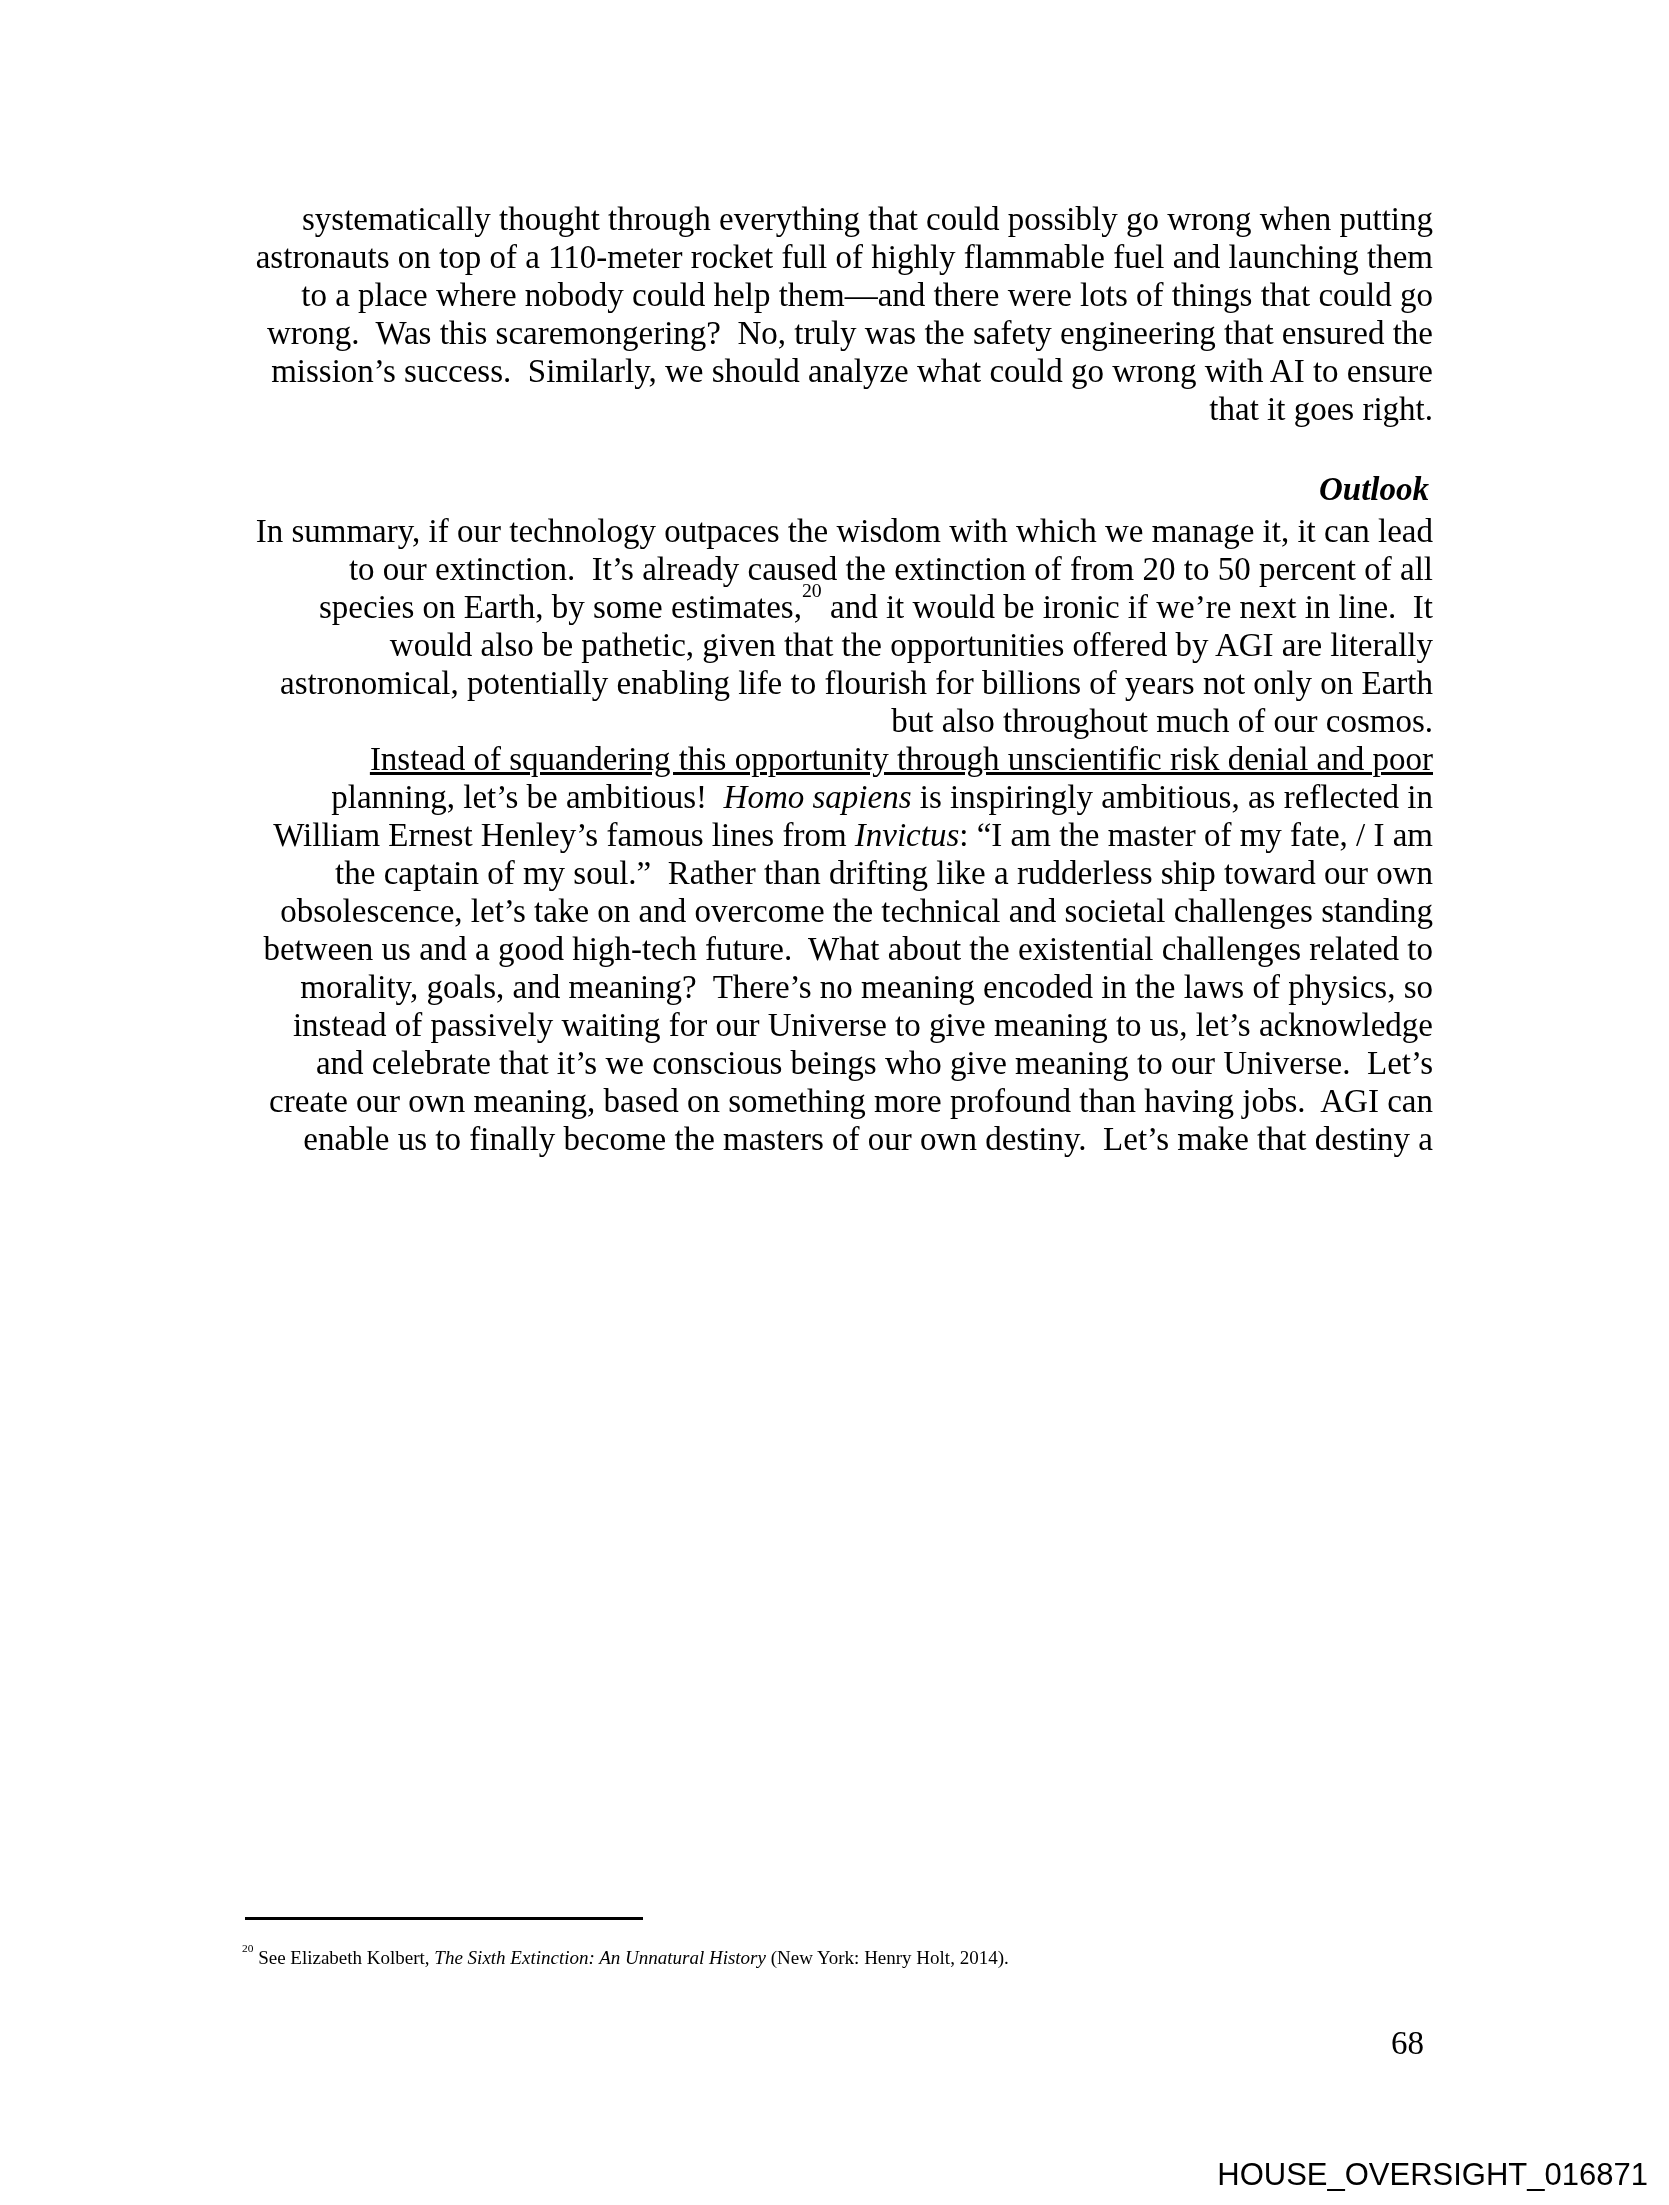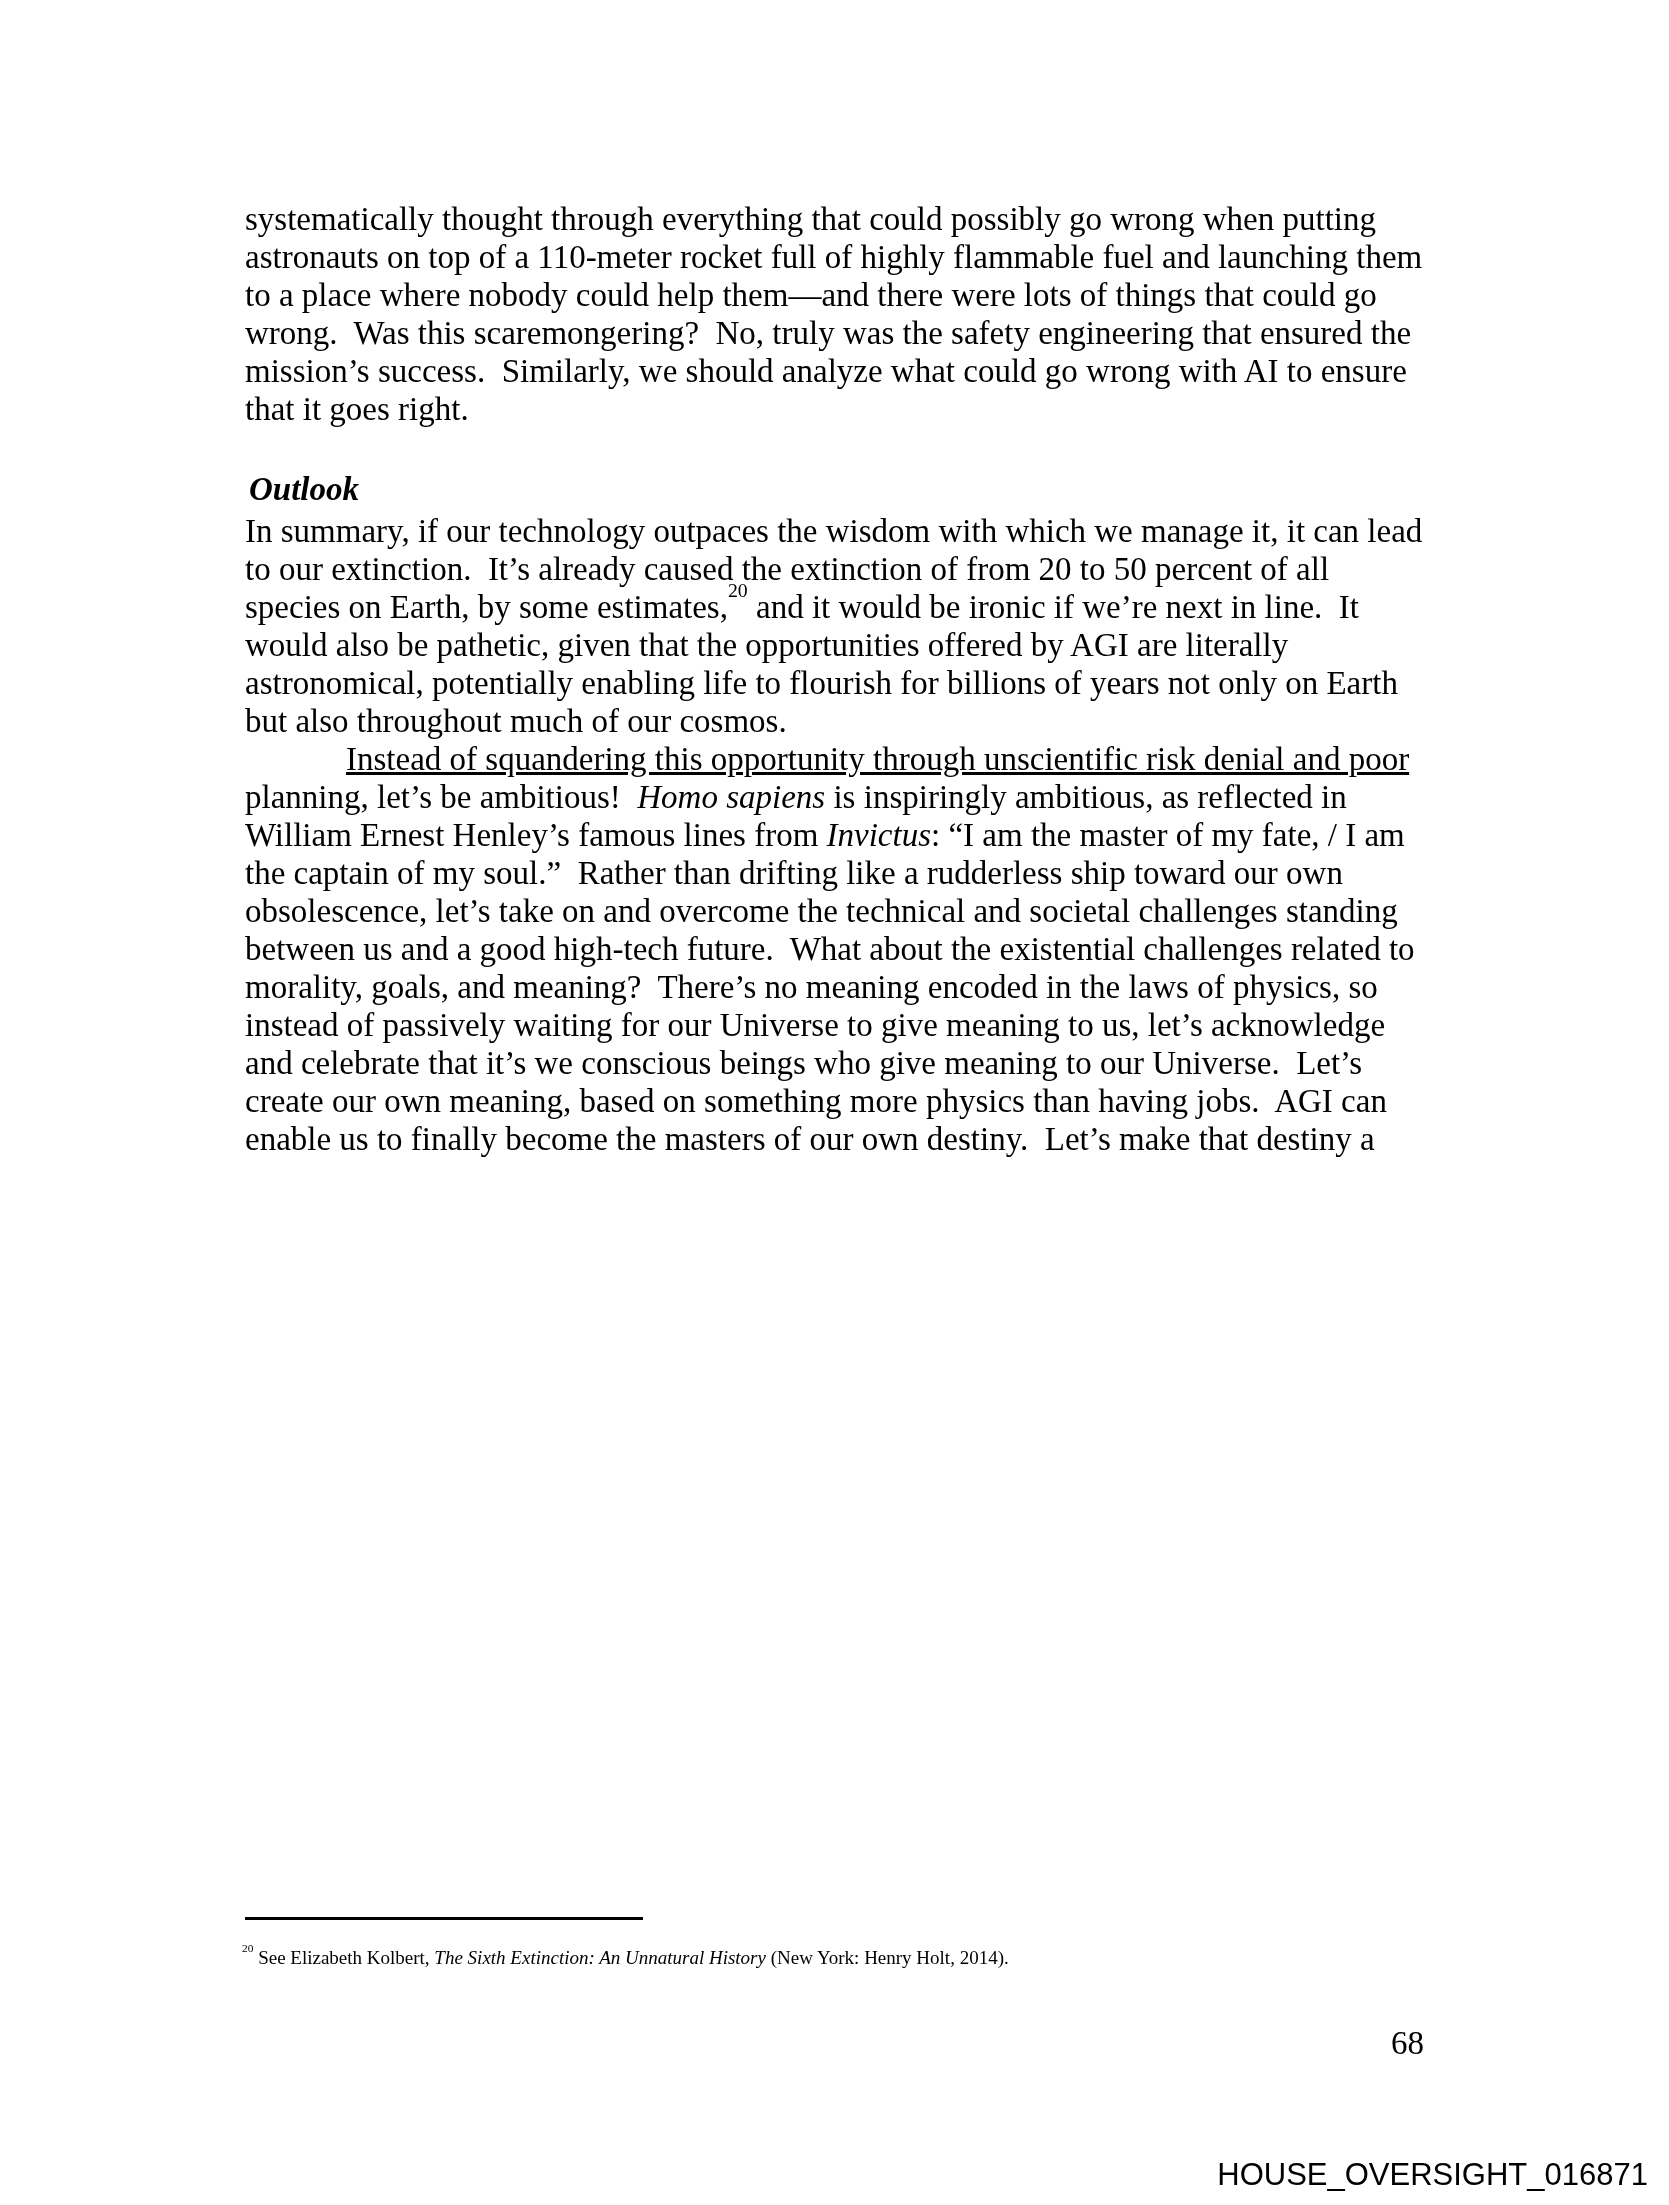--- a/index.html
+++ b/index.html
@@ -16,20 +16,21 @@
     font-family: "Liberation Serif", serif;
     overflow: hidden;
   }
   .body-text {
     position: absolute;
     left: 245px;
     top: 200px;
     width: 1188px;
     font-size: 33px;
     line-height: 38px;
+    text-align: right;
   }
   .line {
     white-space: pre;
   }
   .blank-line {
     height: 38px;
   }
   .par {
     margin: 0;
     padding: 0;
@@ -121,21 +122,21 @@
     <div class="par">
       <div class="line indent-first">Instead of squandering this opportunity through unscientific risk denial and poor</div>
       <div class="line"><span>planning, let’s be ambitious!  </span><span class="it">Homo sapiens</span><span> is inspiringly ambitious, as reflected in</span></div>
       <div class="line"><span>William Ernest Henley’s famous lines from </span><span class="it">Invictus</span><span>: “I am the master of my fate, / I am</span></div>
       <div class="line">the captain of my soul.”  Rather than drifting like a rudderless ship toward our own</div>
       <div class="line">obsolescence, let’s take on and overcome the technical and societal challenges standing</div>
       <div class="line">between us and a good high-tech future.  What about the existential challenges related to</div>
       <div class="line">morality, goals, and meaning?  There’s no meaning encoded in the laws of physics, so</div>
       <div class="line">instead of passively waiting for our Universe to give meaning to us, let’s acknowledge</div>
       <div class="line">and celebrate that it’s we conscious beings who give meaning to our Universe.  Let’s</div>
-      <div class="line">create our own meaning, based on something more physics than having jobs.  AGI can</div>
+      <div class="line">create our own meaning, based on something more profound than having jobs.  AGI can</div>
       <div class="line">enable us to finally become the masters of our own destiny.  Let’s make that destiny a</div>
     </div>
 
   </main>
 
   <div class="footnote-sep"></div>
 
   <div class="footnote"><sup class="ref">20</sup><span> See Elizabeth Kolbert, </span><span class="it">The Sixth Extinction: An Unnatural History</span><span> (New York: Henry Holt, 2014).</span></div>
 
   <div class="page-number">68</div>

